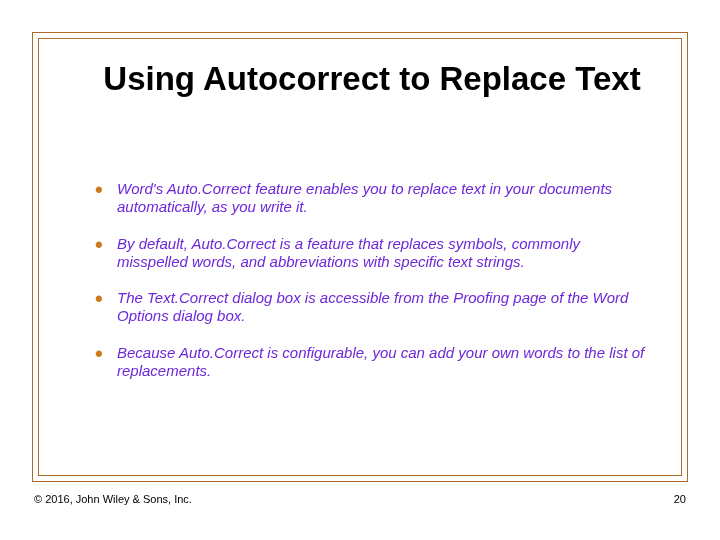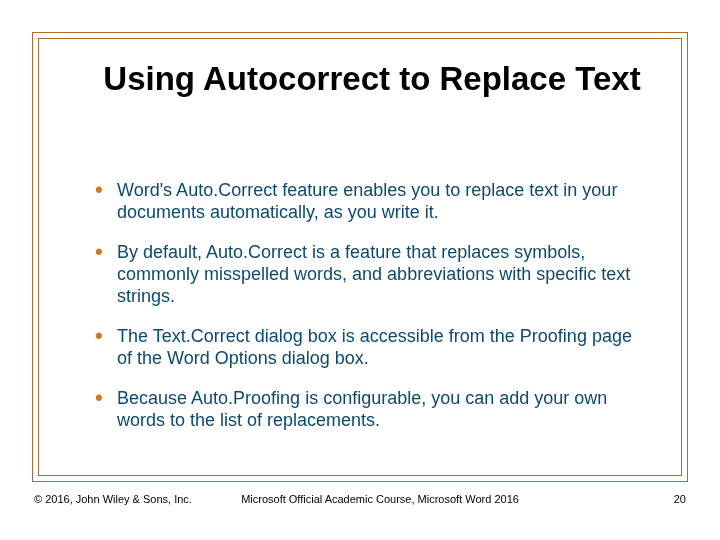--- a/index.html
+++ b/index.html
@@ -57,23 +57,24 @@
     }
     .bullet-dot {
       color: #cc7a1c;
       font-size: 22px;
       line-height: 0.95;
       flex-shrink: 0;
       width: 22px;
       font-weight: bold;
     }
     .bullet-text {
-      font-size: 18px;
+      font-size: 15px;
       line-height: 1.22;
-      color: #0c4a6e;
+      color: #6d28d9;
+      font-style: italic;
     }
     .footer {
       position: absolute;
       left: 34px;
       right: 34px;
       bottom: 35px;
       height: 18px;
       font-size: 11px;
       color: #000;
     }
@@ -113,22 +114,21 @@
     <div class="bullet-item">
       <span class="bullet-dot">•</span>
       <span class="bullet-text">By default, Auto.Correct is a feature that replaces symbols, commonly misspelled words, and abbreviations with specific text strings.</span>
     </div>
     <div class="bullet-item">
       <span class="bullet-dot">•</span>
       <span class="bullet-text">The Text.Correct dialog box is accessible from the Proofing page of the Word Options dialog box.</span>
     </div>
     <div class="bullet-item">
       <span class="bullet-dot">•</span>
-      <span class="bullet-text">Because Auto.Proofing is configurable, you can add your own words to the list of replacements.</span>
+      <span class="bullet-text">Because Auto.Correct is configurable, you can add your own words to the list of replacements.</span>
     </div>
   </div>
 
   <div class="footer">
     <span class="footer-left">© 2016, John Wiley &amp; Sons, Inc.</span>
-    <span class="footer-center">Microsoft Official Academic Course, Microsoft Word 2016</span>
     <span class="footer-right">20</span>
   </div>
 </div>
 
 </body></html>

